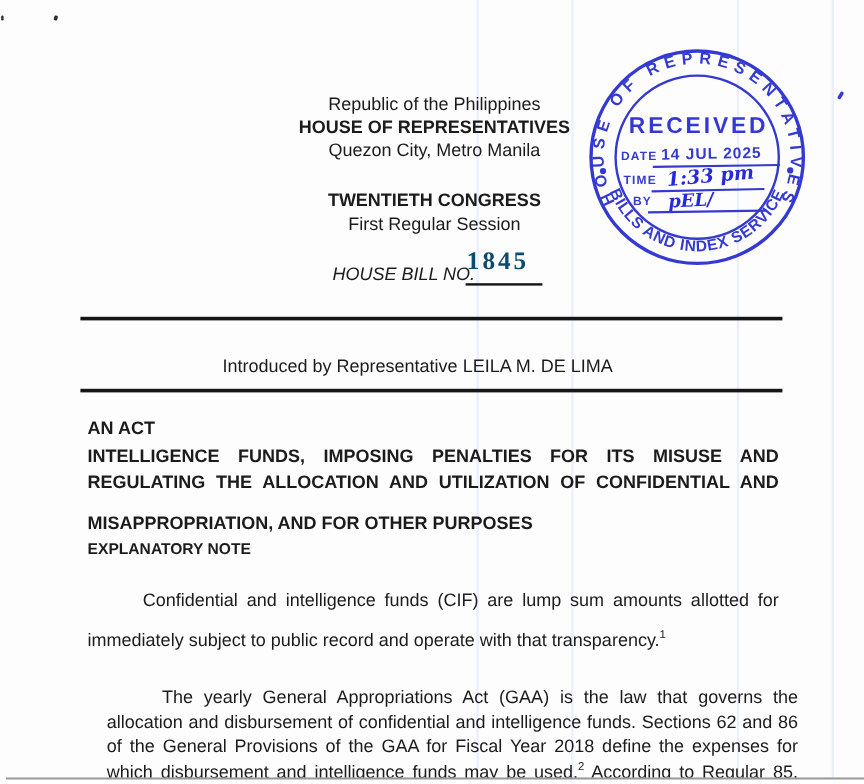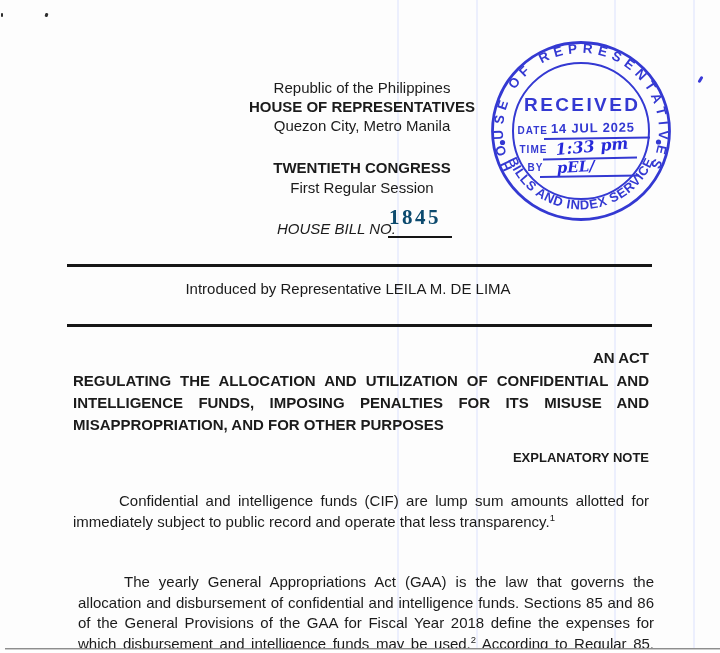--- a/index.html
+++ b/index.html
@@ -1,25 +1,25 @@
 <!DOCTYPE html>
 <html><head>
 <meta charset="utf-8">
 <style>
   html,body{margin:0;padding:0;background:#ffffff;}
   #page{
     position:relative;width:720px;height:650px;background:#fdfdfd;overflow:hidden;
     font-family:"Liberation Sans","DejaVu Sans",sans-serif;color:#1b1b1b;
   }
   .abs{position:absolute;}
-  .center{text-align:right;}
+  .center{text-align:left;}
   .b{font-weight:bold;}
   .hline{position:absolute;left:67px;width:585px;height:3px;background:#161616;}
   .jline{text-align:justify;text-align-last:justify;}
-  .jlast{text-align:center;text-align-last:left;}
+  .jlast{text-align:center;text-align-last:left;margin-top:12px;}
   .indent{padding-left:46px;}
   .body-block{font-size:15px;line-height:21px;}
   .title-block{font-size:15px;line-height:22px;font-weight:bold;}
   sup{font-size:9.5px;line-height:0;vertical-align:super;}
   
   .hdr{left:2px;width:720px;text-align:center;font-size:15px;}
   
   #bill-number{
     left:389px;top:205px;font-family:"Liberation Serif","DejaVu Serif",serif;
     font-size:21px;font-weight:bold;letter-spacing:2.5px;color:#0c4a6e;
@@ -83,38 +83,38 @@
     <text x="-61.5" y="22" font-size="10" font-weight="bold" letter-spacing="1">TIME</text>
     <text class="hand" x="-25" y="24" font-size="16" transform="rotate(-5 -25 24)">1:33 pm</text>
     <path d="M -38 28.5 L 56 26.5" stroke="#2a2fd0" stroke-width="1.8"></path>
 
     <text x="-53.5" y="39.5" font-size="10" font-weight="bold" letter-spacing="1">BY</text>
     <text class="hand" x="-24" y="42" font-size="15" transform="rotate(-3 -24 42)">pEL/</text>
     <path d="M -41 46 L 58 44.5" stroke="#2a2fd0" stroke-width="1.8"></path>
   </svg>
 
   <div class="hline" style="top:264px;"></div>
-  <div class="abs" style="left:0;top:280px;width:696px;text-align:center;font-size:15px;">Introduced by Representative LEILA M. DE LIMA</div>
+  <div class="abs" style="left:0;top:297px;width:696px;text-align:center;font-size:15px;">Introduced by Representative LEILA M. DE LIMA</div>
   <div class="hline" style="top:324px;"></div>
 
   <div class="abs b center" style="left:73px;top:349px;width:576px;font-size:15px;">AN ACT</div>
   <div class="abs title-block" style="left:73px;top:370px;width:576px;">
+    <div class="jline">INTELLIGENCE FUNDS, IMPOSING PENALTIES FOR ITS MISUSE AND</div>
     <div class="jline">REGULATING THE ALLOCATION AND UTILIZATION OF CONFIDENTIAL AND</div>
-    <div class="jline">INTELLIGENCE FUNDS, IMPOSING PENALTIES FOR ITS MISUSE AND</div>
     <div class="jlast">MISAPPROPRIATION, AND FOR OTHER PURPOSES</div>
   </div>
 
   <div class="abs b center" style="left:73px;top:450px;width:576px;font-size:13px;">EXPLANATORY NOTE</div>
 
   <div class="abs body-block" style="left:73px;top:490px;width:576px;">
     <div class="jline indent">Confidential and intelligence funds (CIF) are lump sum amounts allotted for</div>
-    <div class="jlast"><span>immediately subject to public record and operate that less transparency.</span><sup>1</sup></div>
+    <div class="jlast"><span>immediately subject to public record and operate with that transparency.</span><sup>1</sup></div>
   </div>
 
-  <div class="abs body-block" style="left:78px;top:572px;width:576px;line-height:20.5px;">
+  <div class="abs body-block" style="left:89px;top:572px;width:576px;line-height:20.5px;">
     <div class="jline indent">The yearly General Appropriations Act (GAA) is the law that governs the</div>
-    <div class="jline">allocation and disbursement of confidential and intelligence funds. Sections 85 and 86</div>
+    <div class="jline">allocation and disbursement of confidential and intelligence funds. Sections 62 and 86</div>
     <div class="jline">of the General Provisions of the GAA for Fiscal Year 2018 define the expenses for</div>
     <div class="jline"><span>which disbursement and intelligence funds may be used.</span><sup>2</sup><span> According to Regular 85,</span></div>
   </div>
 
   <div id="bottom-bar"></div>
 </div>
 
 </body></html>

